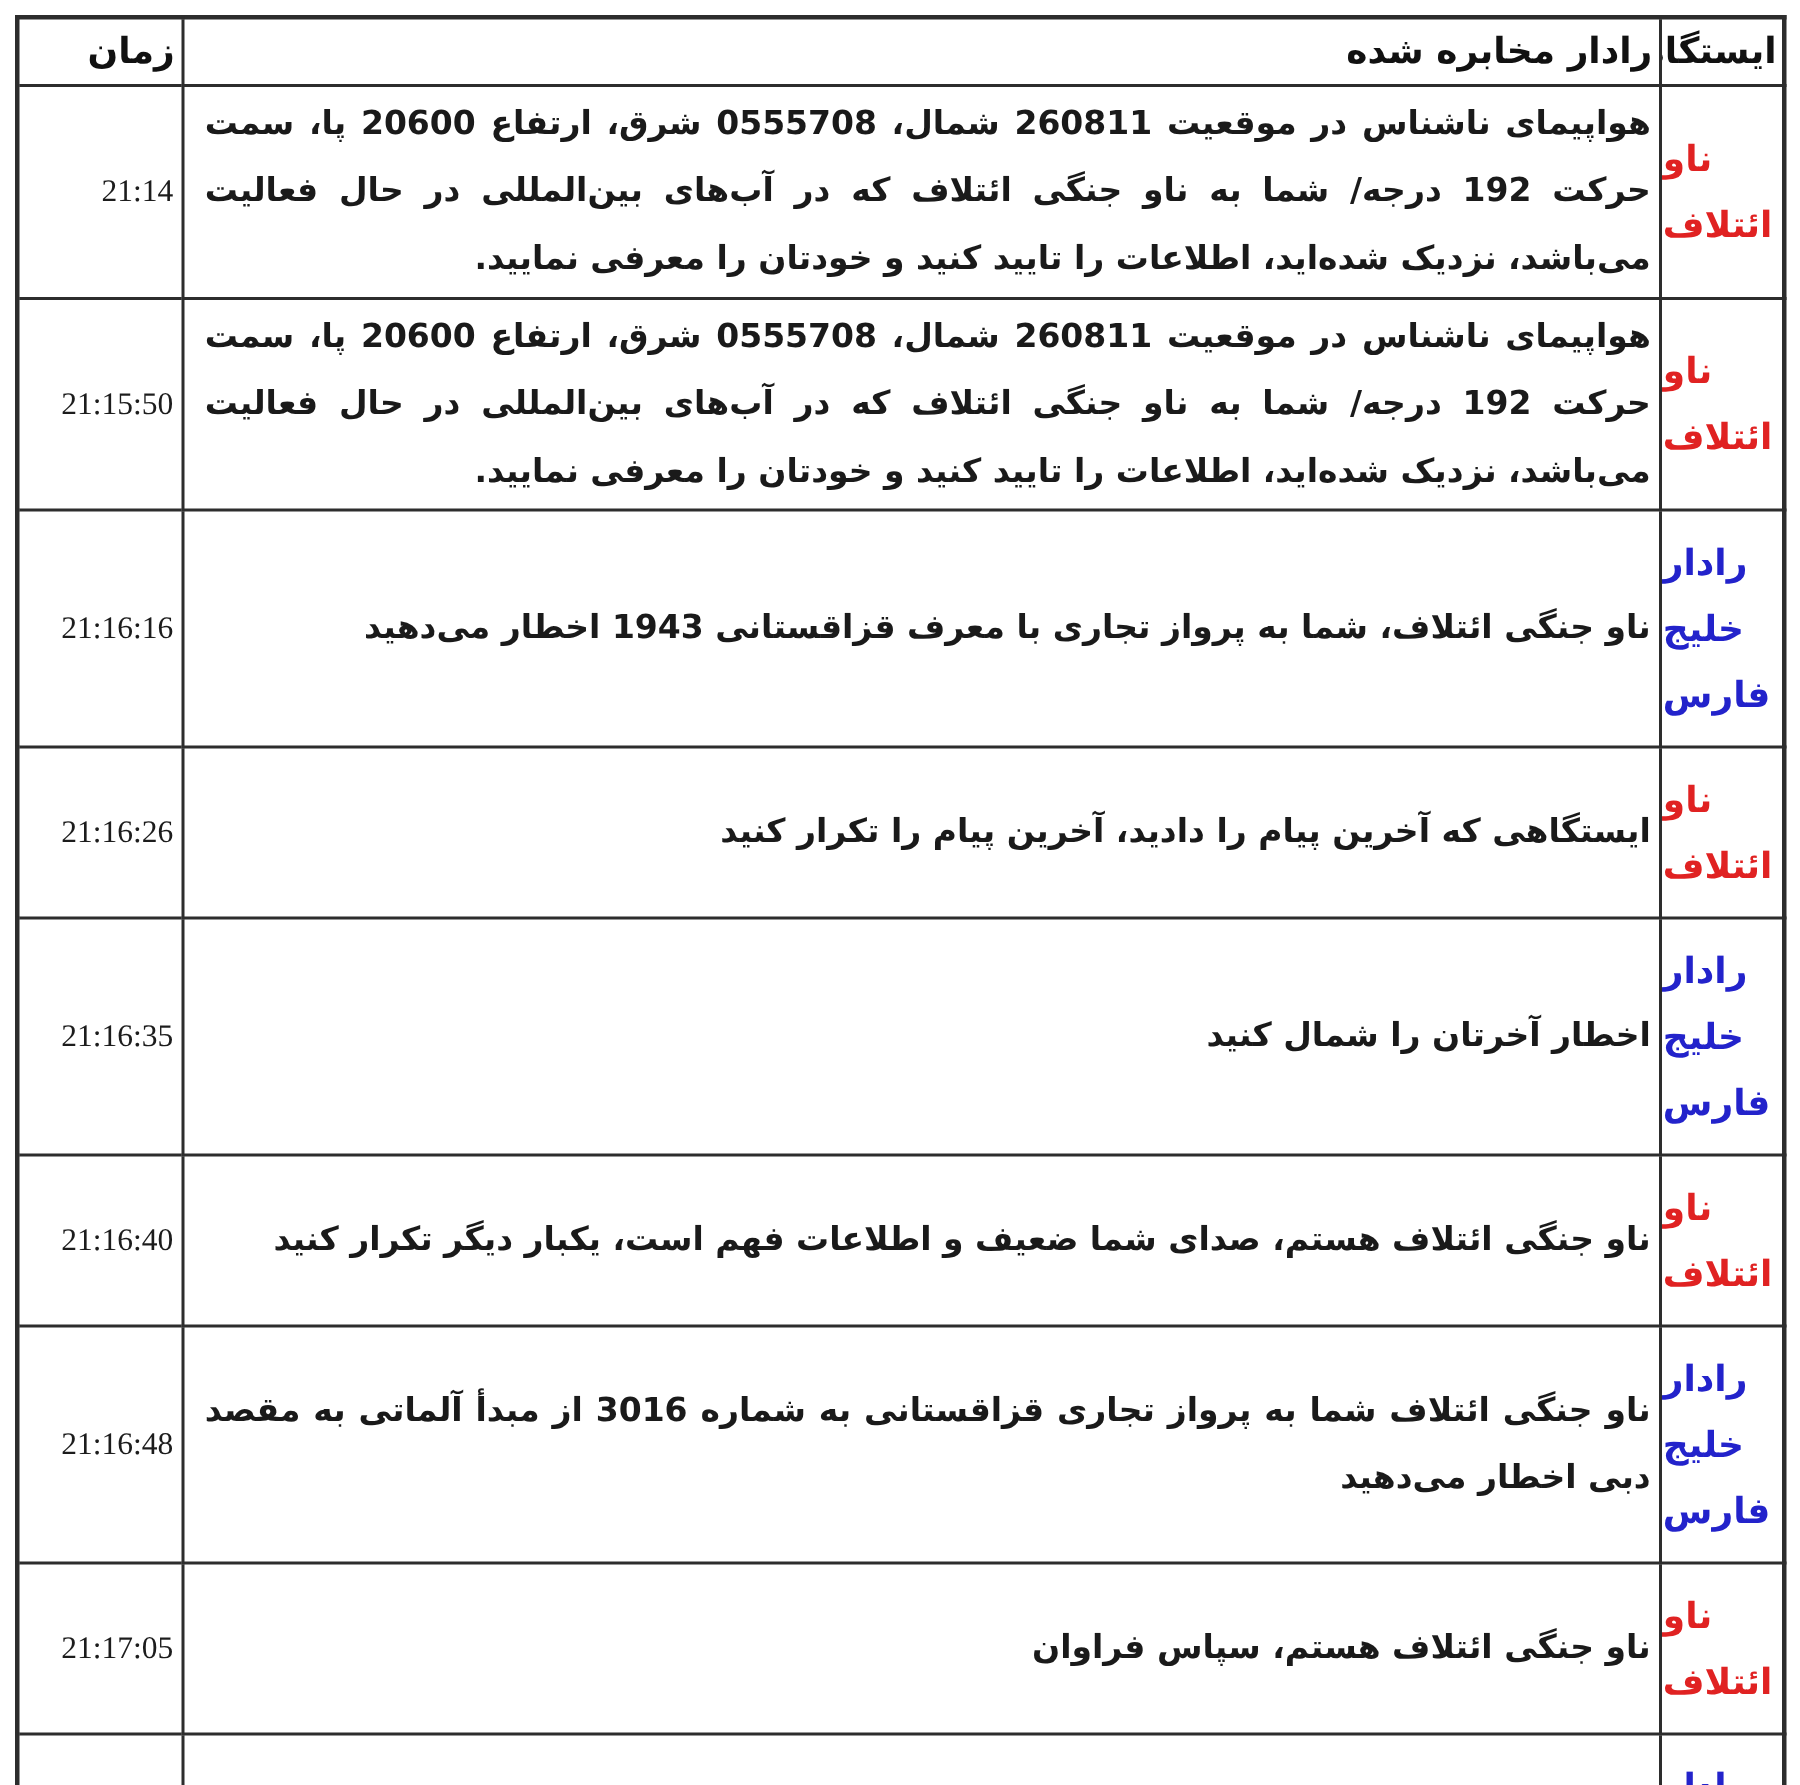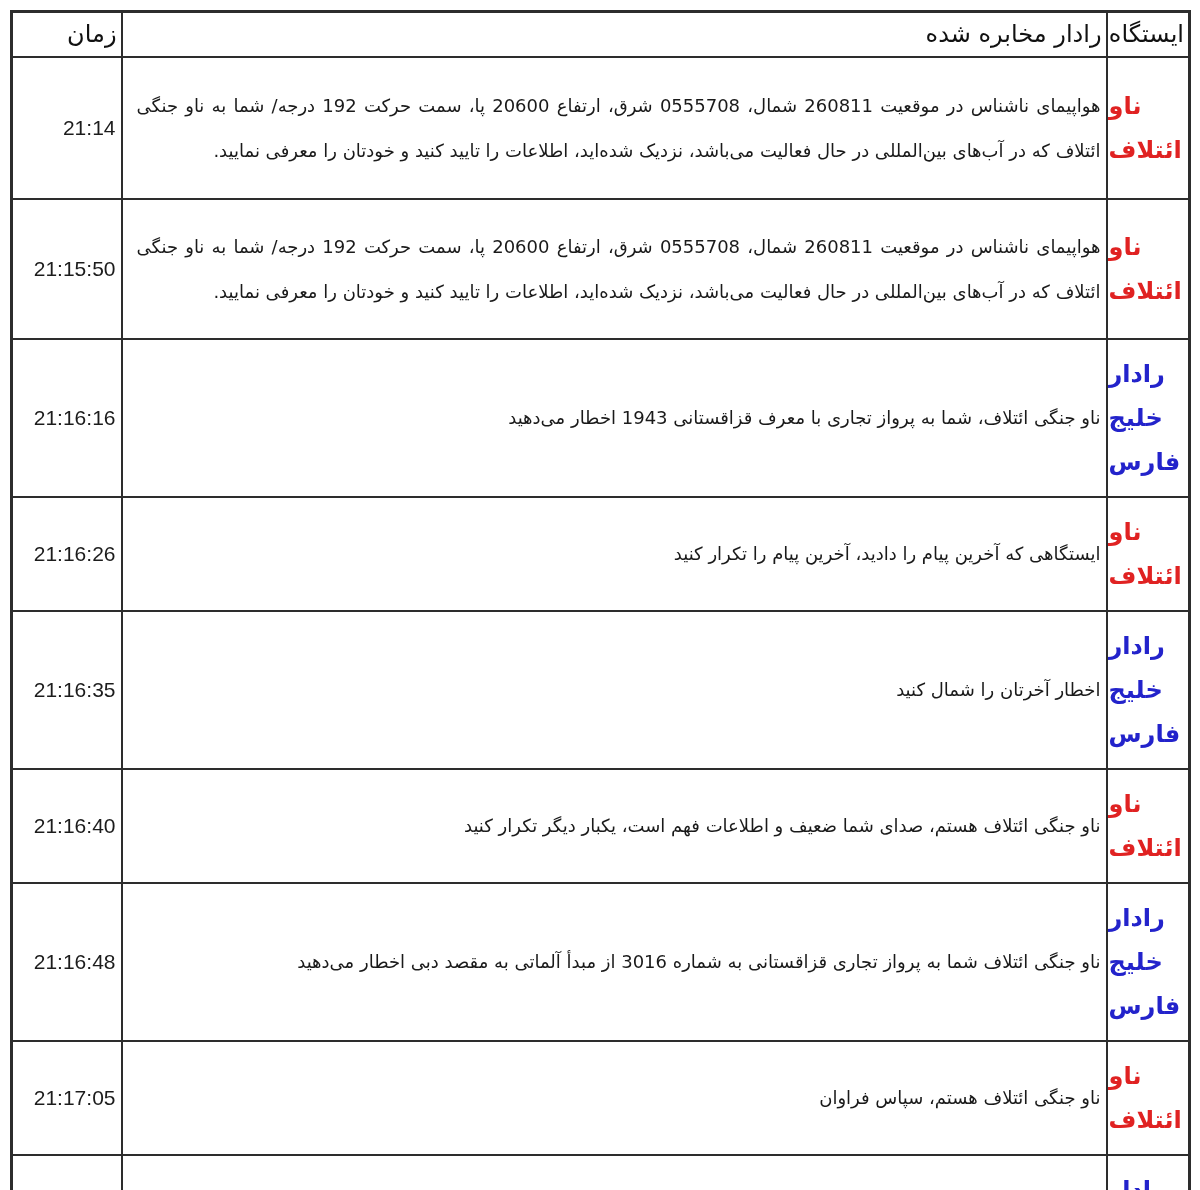--- a/index.html
+++ b/index.html
@@ -28,44 +28,44 @@
   col.col-time    { width: 110px; }
 
   th, td {
     border: 2px solid var(--border, #2d2d2d);
     vertical-align: middle;
     overflow: hidden;
   }
   thead tr { height: 45px; }
   th {
     font-size: 24px;
-    font-weight: normal;
+    font-weight: bold;
     color: #111111;
     text-align: right;
     padding: 2px 4px;
     white-space: nowrap;
   }
   td.station {
     text-align: left;
     font-weight: bold;
     font-size: 24px;
     line-height: 44px;
     padding: 12px 1px;
   }
   td.message {
     text-align: justify;
     text-align-last: right;
-    font-weight: normal;
-    font-size: 18px;
+    font-weight: bold;
+    font-size: 22px;
     line-height: 45px;
     color: var(--msg, #1a1a1a);
     padding: 2px 5px 2px 14px;
   }
   td.time {
-    font-family: Liberation Sans, sans-serif;
+    font-family: Liberation Serif, serif;
     font-size: 21px;
     color: var(--time, #1c1c1c);
     padding: 2px 5px;
     white-space: nowrap;
   }
   
   tbody tr:nth-child(1) { height: 142px; }
   tbody tr:nth-child(2) { height: 140px; }
   tbody tr:nth-child(3) { height: 135px; }
   tbody tr:nth-child(4) { height: 99px;  }

